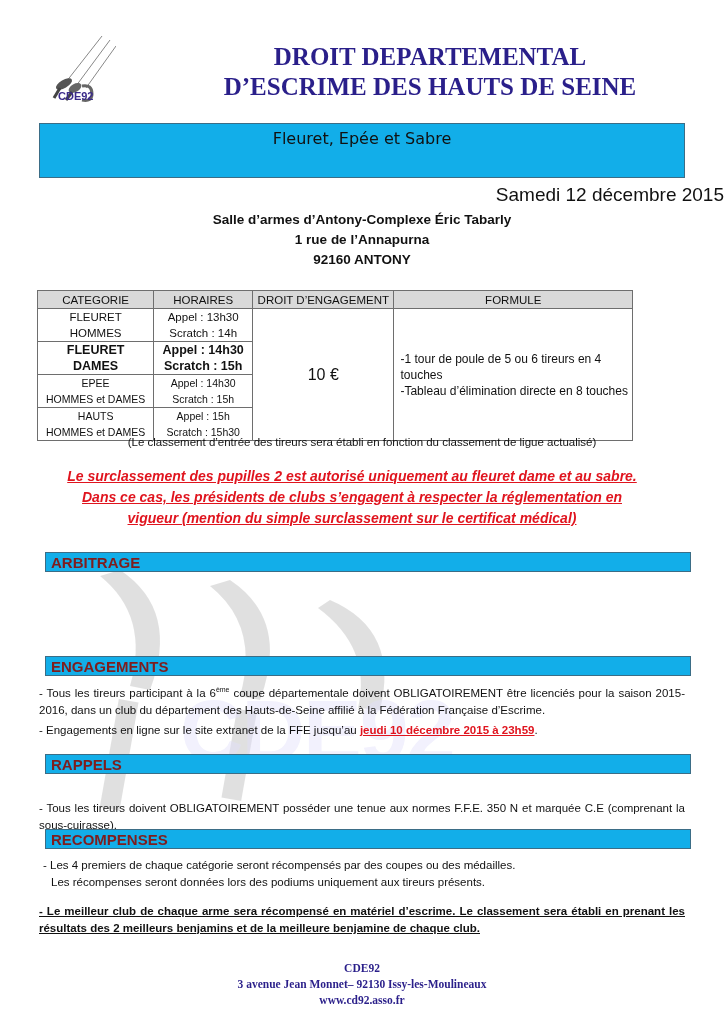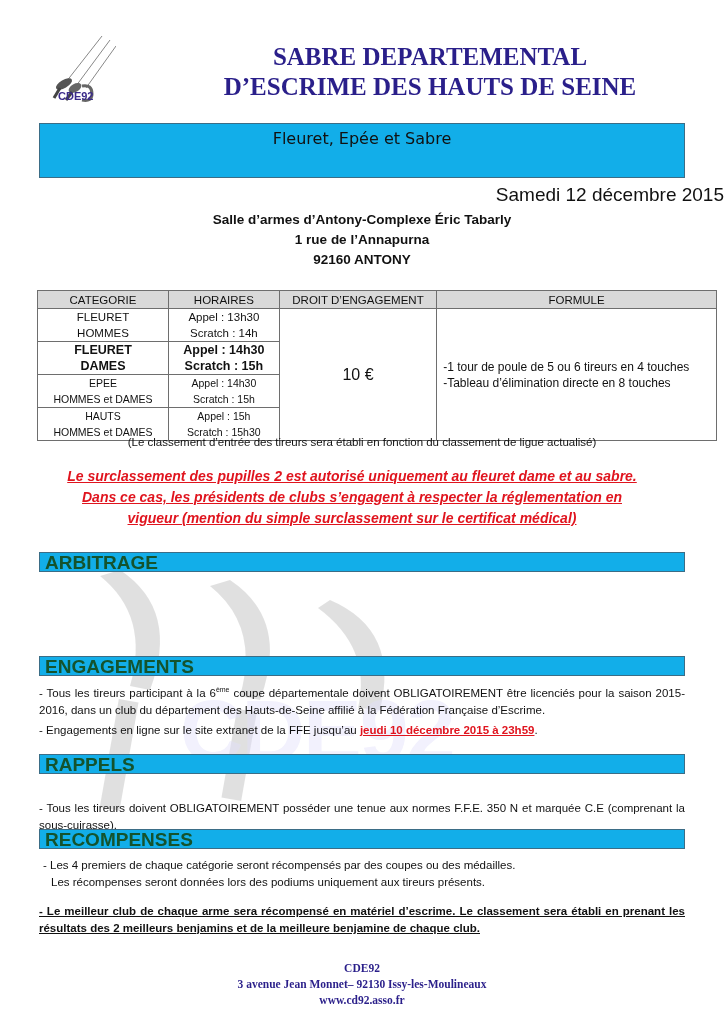--- a/index.html
+++ b/index.html
@@ -19,38 +19,38 @@
   .banner { left: 39px; top: 123px; width: 646px; height: 55px; background: #12aee9;
             border: 1px solid #3b6d86; box-sizing: border-box; text-align: center;
             font-family: "DejaVu Sans", sans-serif; font-size: 16px; line-height: 25px; color: #111;
             padding-top: 2px; }
   .banner sup { font-size: 9px; vertical-align: 7px; }
 
   .date { left: 0; width: 724px; top: 184px; text-align: right; font-size: 19px; color: #111; }
   .addr { left: 0; width: 724px; text-align: center; font-weight: bold; font-size: 13.5px; }
 
   
-  table.sched { position: absolute; left: 37px; top: 290px; width: 680px; border-collapse: collapse;
+  table.sched { position: absolute; left: 37px; top: 290px; width: 596px; border-collapse: collapse;
                 font-size: 11.5px; }
   table.sched td, table.sched th { border: 1px solid #6e6e6e; text-align: center; padding: 0; line-height: 16px; }
   table.sched th { background: #d9d9d9; font-weight: normal; height: 17px; font-size: 11.5px; }
   table.sched td.cat, table.sched td.hor { height: 32px; }
   table.sched td.bold { font-weight: bold; font-size: 12.5px; }
   table.sched td.small { font-size: 10.5px; }
   td.price { font-size: 16px; }
   td.formule { text-align: left !important; padding-left: 6px !important; font-size: 12px; line-height: 16px; }
 
   .note { left: 0; width: 724px; top: 436px; text-align: center; font-size: 11.5px; }
 
   .warn { left: 20px; width: 664px; top: 466px; text-align: center; color: #e0141e; font-weight: bold;
           font-style: italic; text-decoration: underline; font-size: 14px; line-height: 21px; }
 
   
-  .bar { left: 39px; width: 646px; height: 20px; background: #12aee9; border: 1px solid #3b6d86;
-         box-sizing: border-box; font-weight: bold; font-size: 19px; line-height: 19px; padding-left: 5px; color: #14532d; }
+  .bar { left: 45px; width: 646px; height: 20px; background: #12aee9; border: 1px solid #3b6d86;
+         box-sizing: border-box; font-weight: bold; font-size: 15px; line-height: 19px; padding-left: 5px; color: #7f1d1d; }
   .para { left: 39px; width: 646px; font-size: 11.5px; line-height: 17px; text-align: justify; }
   .para p { margin: 0 0 3px 0; }
   .red-u { color: #e0141e; font-weight: bold; text-decoration: underline; }
   .bold-u { font-weight: bold; text-decoration: underline; }
   sup.tiny { font-size: 7px; vertical-align: 5px; }
 
   
   .wm { left: 80px; top: 560px; width: 380px; height: 260px; pointer-events: none; opacity: 0.22; }
   .wm-text { position: absolute; left: 100px; top: 120px; font-weight: bold; font-size: 88px;
              color: #7a70e8; opacity: 0.45; letter-spacing: -2px; font-family: "Liberation Sans", sans-serif; }
@@ -70,21 +70,21 @@
     <ellipse cx="18" cy="54" rx="9" ry="4" fill="#555" transform="rotate(-30 18 54)"></ellipse>
     <ellipse cx="29" cy="58" rx="7" ry="4" fill="#666" transform="rotate(-30 29 58)"></ellipse>
     <path d="M36 56 q10 -2 10 8 q0 8 -10 6" fill="none" stroke="#666" stroke-width="3"></path>
     <line x1="14" y1="58" x2="8" y2="68" stroke="#444" stroke-width="3"></line>
     <line x1="26" y1="62" x2="20" y2="70" stroke="#444" stroke-width="3"></line>
   </svg>
   <span class="logo-text">CDE92</span>
 </div>
 
 <div class="abs org-title">
-  <div>SABRE DEPARTEMENTAL</div>
+  <div>DROIT DEPARTEMENTAL</div>
   <div>D’ESCRIME DES HAUTS DE SEINE</div>
 </div>
 
 <div class="abs wm">
   <svg width="380" height="260" viewBox="0 0 380 260">
     <path d="M40 10 q60 40 30 120 l-20 -4 q20 -70 -30 -110z" fill="#777"></path>
     <path d="M150 20 q60 40 30 120 l-20 -4 q20 -70 -30 -110z" fill="#777"></path>
     <path d="M250 40 q70 30 50 110 l-22 -2 q14 -60 -40 -100z" fill="#777"></path>
     <rect x="30" y="140" width="20" height="110" fill="#777" transform="rotate(10 40 190)"></rect>
     <rect x="150" y="150" width="20" height="90" fill="#777" transform="rotate(10 160 190)"></rect>

